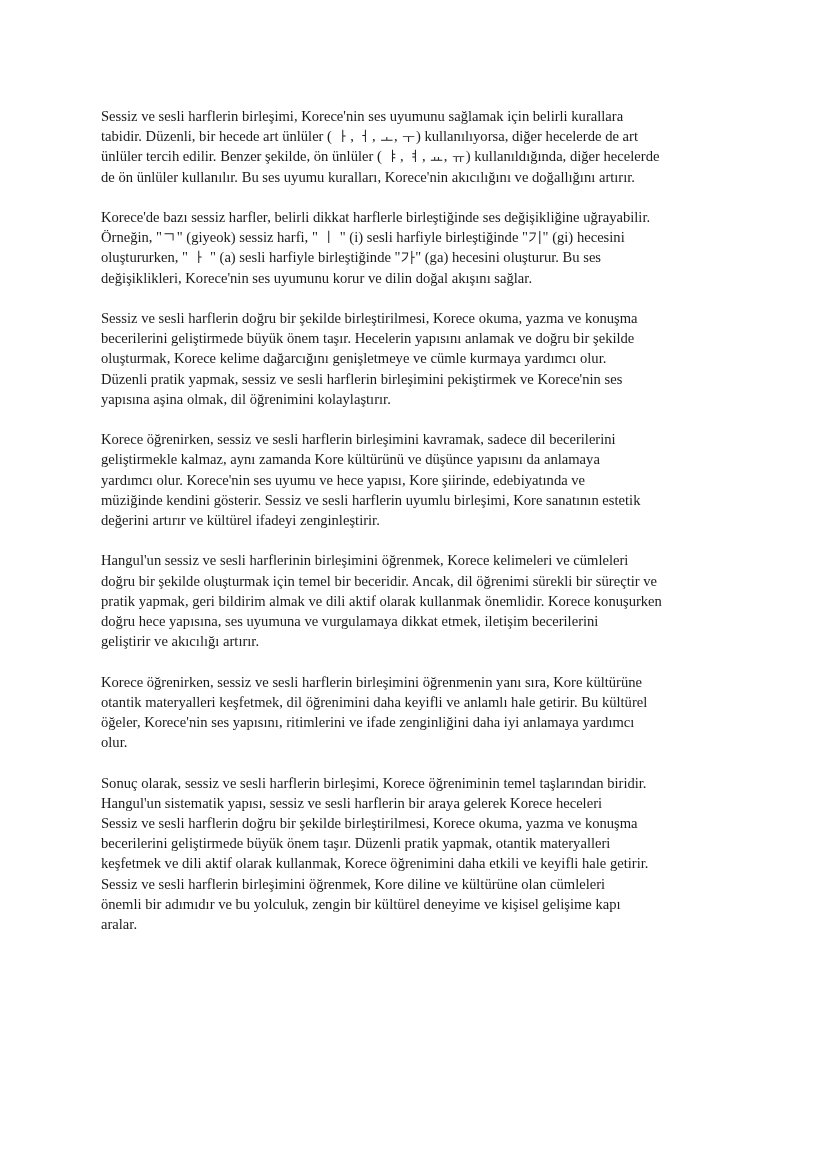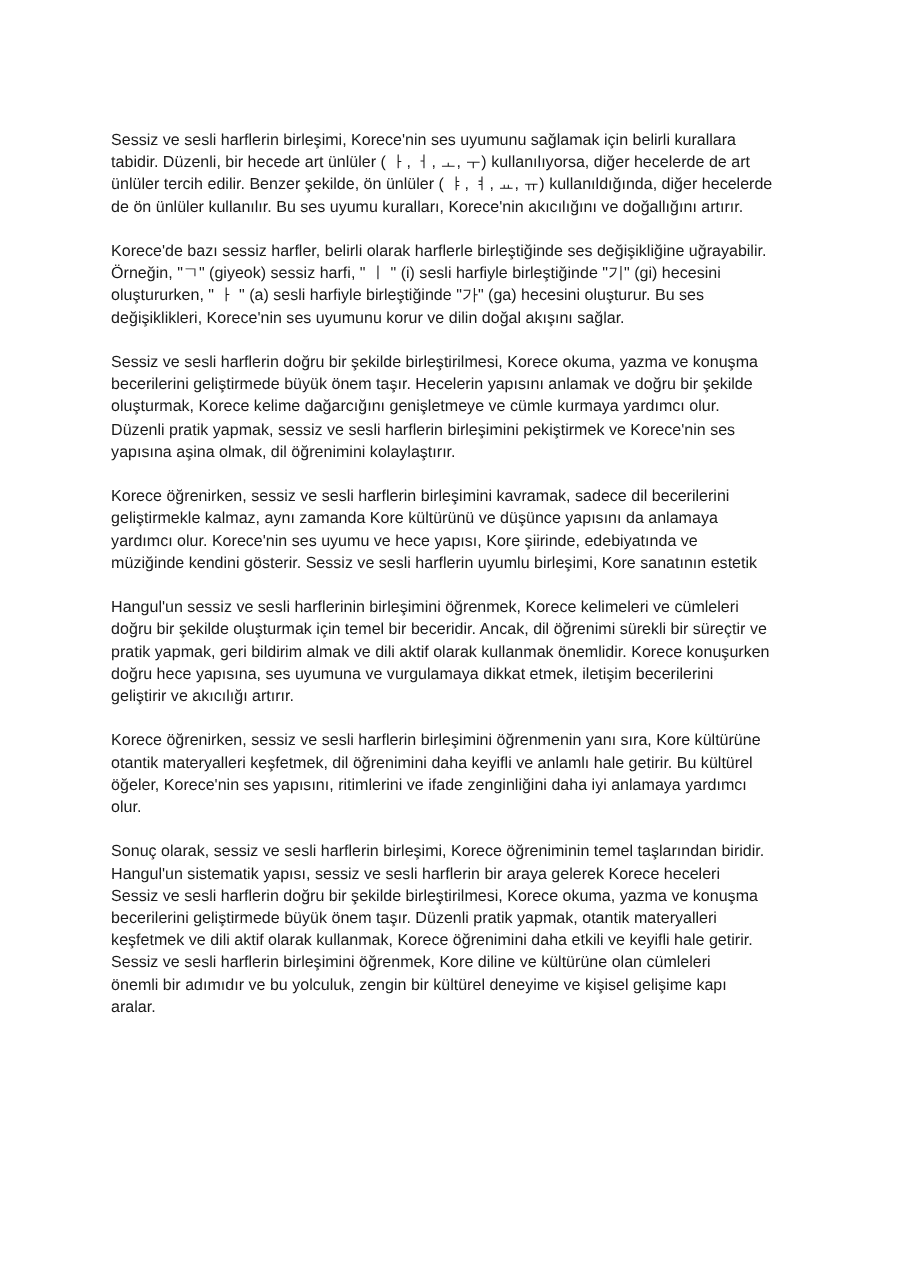--- a/index.html
+++ b/index.html
@@ -17,23 +17,23 @@
     position: absolute;
     left: 0;
     top: 0;
     width: 828px;
     height: 1169px;
     background: #ffffff;
   }
   .content {
     position: absolute;
     left: 101px;
-    top: 118px;
+    top: 106px;
     width: 640px;
-    font-family: Liberation Sans, sans-serif;
+    font-family: Liberation Serif, serif;
     font-size: 14.6px;
     line-height: 20.2px;
     color: #1a1a1a;
   }
   .para {
     margin: 0 0 20.2px 0;
   }
   .line {
     display: block;
     white-space: nowrap;
@@ -46,39 +46,40 @@
   <div class="content">
 
     <p class="para">
       <span class="line">Sessiz ve sesli harflerin birleşimi, Korece'nin ses uyumunu sağlamak için belirli kurallara</span>
       <span class="line">tabidir. Düzenli, bir hecede art ünlüler ( ㅏ, ㅓ, ㅗ, ㅜ) kullanılıyorsa, diğer hecelerde de art</span>
       <span class="line">ünlüler tercih edilir. Benzer şekilde, ön ünlüler ( ㅑ, ㅕ, ㅛ, ㅠ) kullanıldığında, diğer hecelerde</span>
       <span class="line">de ön ünlüler kullanılır. Bu ses uyumu kuralları, Korece'nin akıcılığını ve doğallığını artırır.</span>
     </p>
 
     <p class="para">
-      <span class="line">Korece'de bazı sessiz harfler, belirli olarak harflerle birleştiğinde ses değişikliğine uğrayabilir.</span>
+      <span class="line">Korece'de bazı sessiz harfler, belirli dikkat harflerle birleştiğinde ses değişikliğine uğrayabilir.</span>
       <span class="line">Örneğin, "ㄱ" (giyeok) sessiz harfi, " ㅣ " (i) sesli harfiyle birleştiğinde "기" (gi) hecesini</span>
       <span class="line">oluştururken, " ㅏ " (a) sesli harfiyle birleştiğinde "가" (ga) hecesini oluşturur. Bu ses</span>
       <span class="line">değişiklikleri, Korece'nin ses uyumunu korur ve dilin doğal akışını sağlar.</span>
     </p>
 
     <p class="para">
       <span class="line">Sessiz ve sesli harflerin doğru bir şekilde birleştirilmesi, Korece okuma, yazma ve konuşma</span>
       <span class="line">becerilerini geliştirmede büyük önem taşır. Hecelerin yapısını anlamak ve doğru bir şekilde</span>
       <span class="line">oluşturmak, Korece kelime dağarcığını genişletmeye ve cümle kurmaya yardımcı olur.</span>
       <span class="line">Düzenli pratik yapmak, sessiz ve sesli harflerin birleşimini pekiştirmek ve Korece'nin ses</span>
       <span class="line">yapısına aşina olmak, dil öğrenimini kolaylaştırır.</span>
     </p>
 
     <p class="para">
       <span class="line">Korece öğrenirken, sessiz ve sesli harflerin birleşimini kavramak, sadece dil becerilerini</span>
       <span class="line">geliştirmekle kalmaz, aynı zamanda Kore kültürünü ve düşünce yapısını da anlamaya</span>
       <span class="line">yardımcı olur. Korece'nin ses uyumu ve hece yapısı, Kore şiirinde, edebiyatında ve</span>
       <span class="line">müziğinde kendini gösterir. Sessiz ve sesli harflerin uyumlu birleşimi, Kore sanatının estetik</span>
+      <span class="line">değerini artırır ve kültürel ifadeyi zenginleştirir.</span>
     </p>
 
     <p class="para">
       <span class="line">Hangul'un sessiz ve sesli harflerinin birleşimini öğrenmek, Korece kelimeleri ve cümleleri</span>
       <span class="line">doğru bir şekilde oluşturmak için temel bir beceridir. Ancak, dil öğrenimi sürekli bir süreçtir ve</span>
       <span class="line">pratik yapmak, geri bildirim almak ve dili aktif olarak kullanmak önemlidir. Korece konuşurken</span>
       <span class="line">doğru hece yapısına, ses uyumuna ve vurgulamaya dikkat etmek, iletişim becerilerini</span>
       <span class="line">geliştirir ve akıcılığı artırır.</span>
     </p>
 

